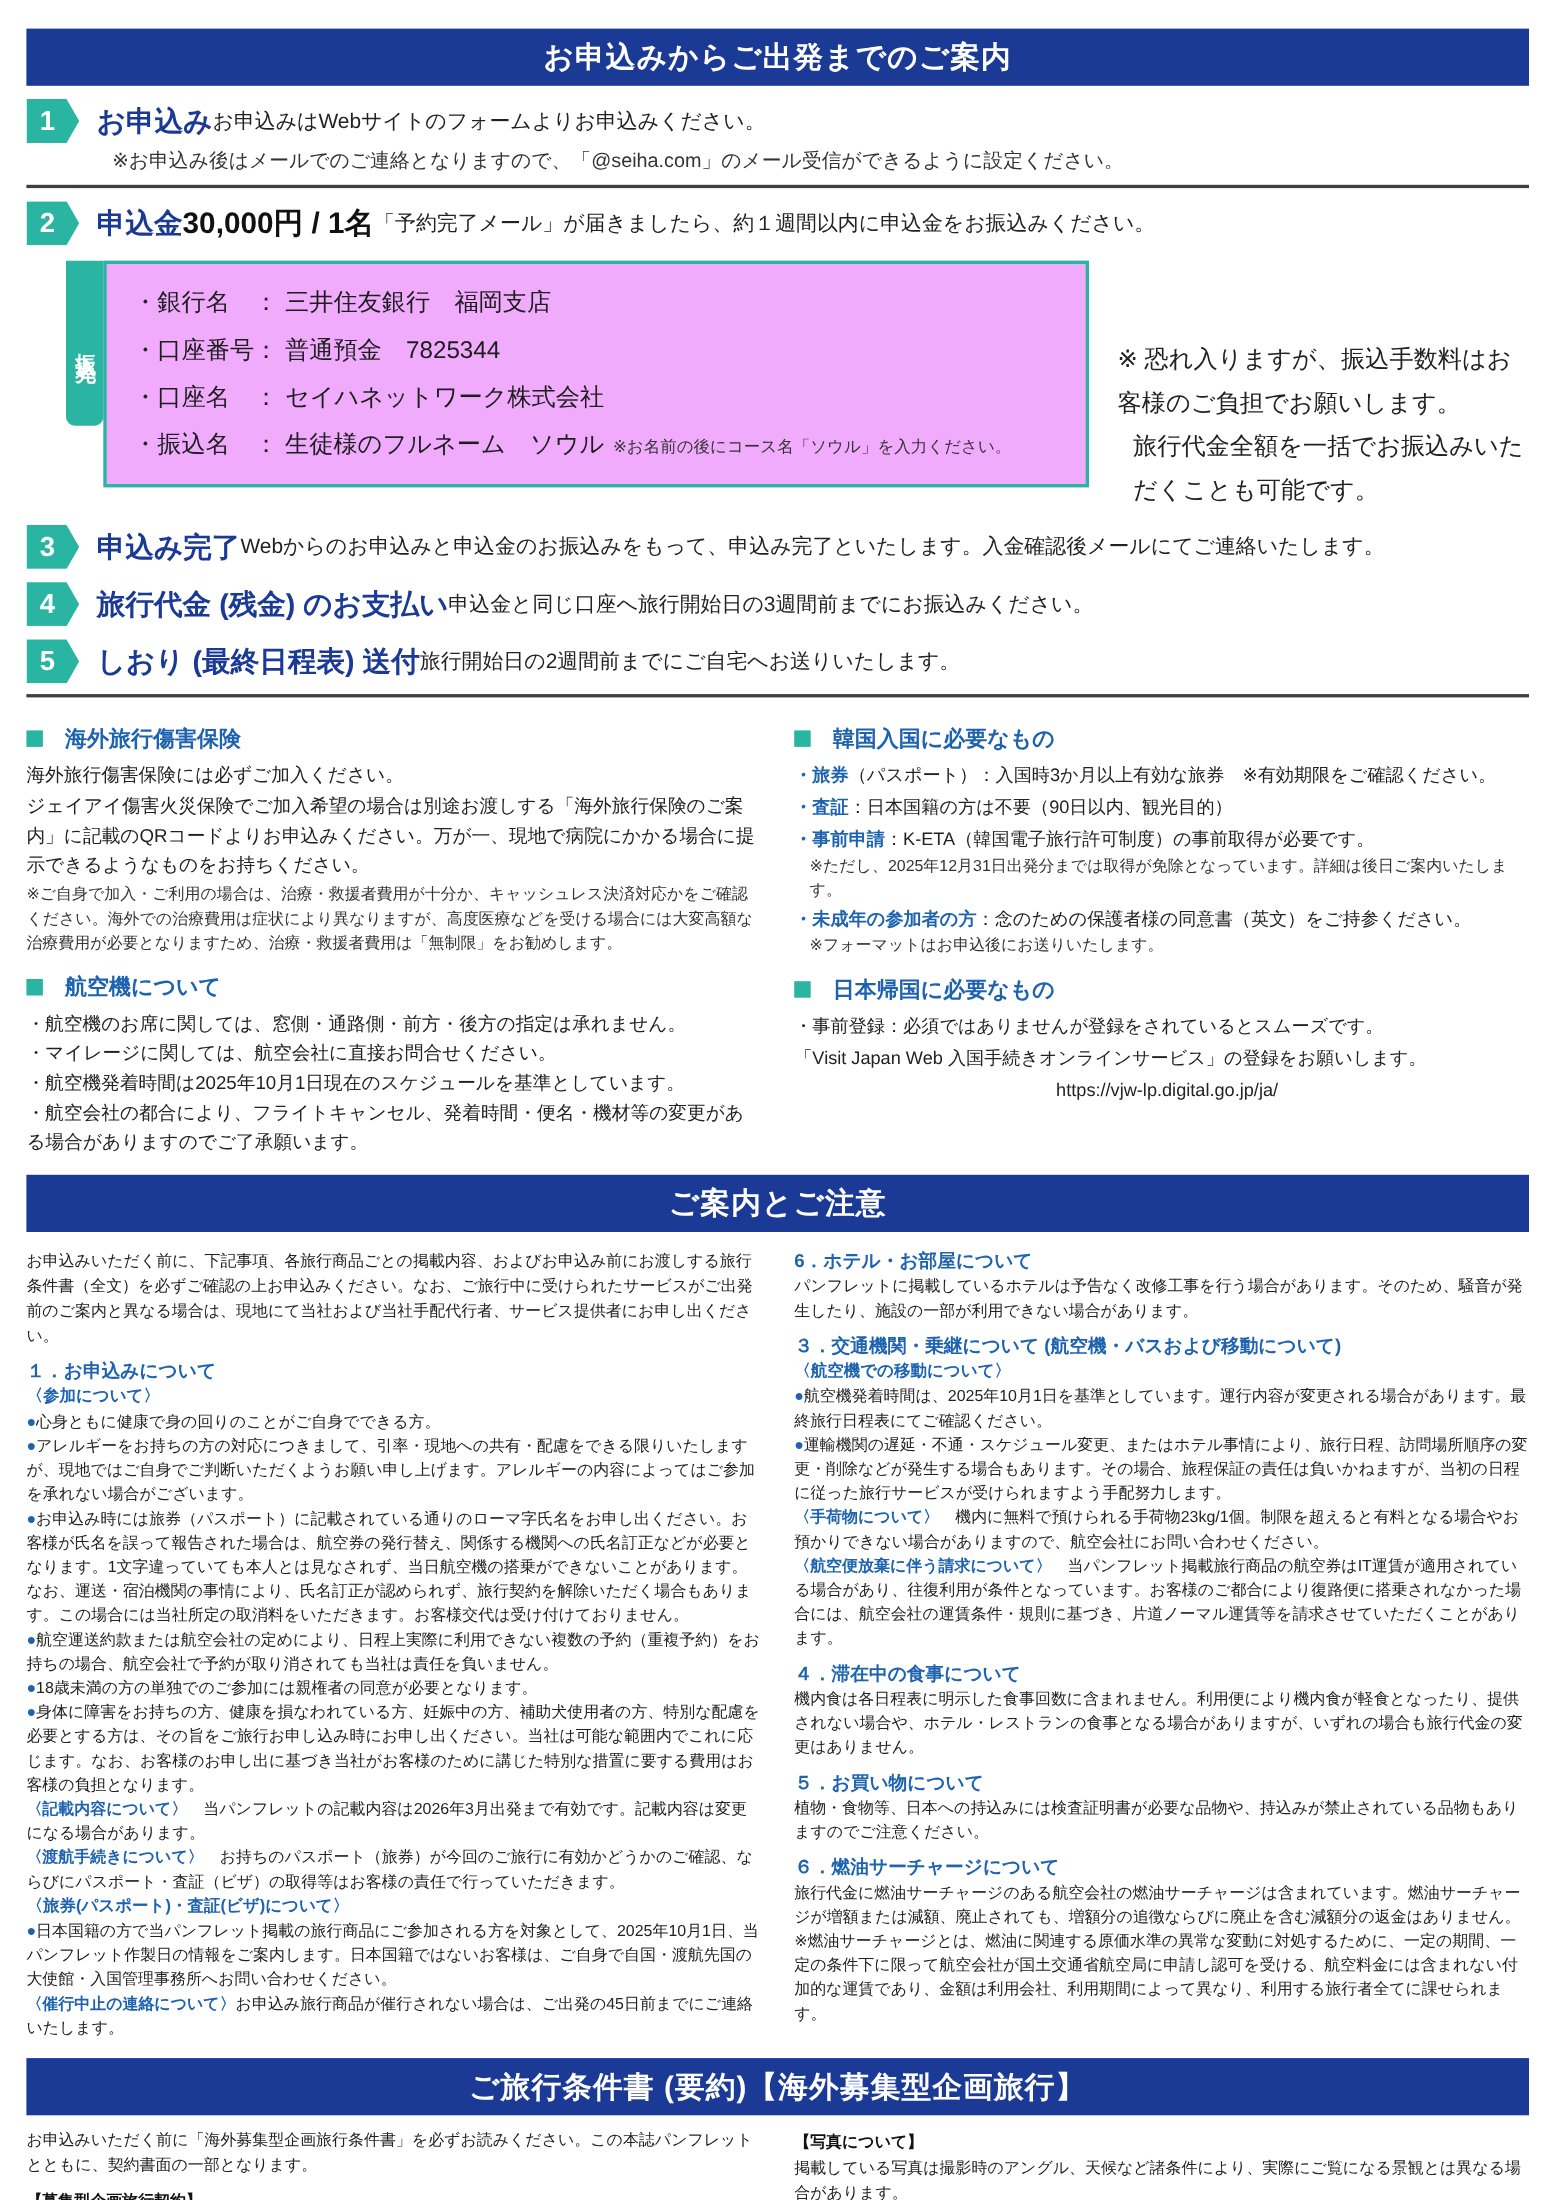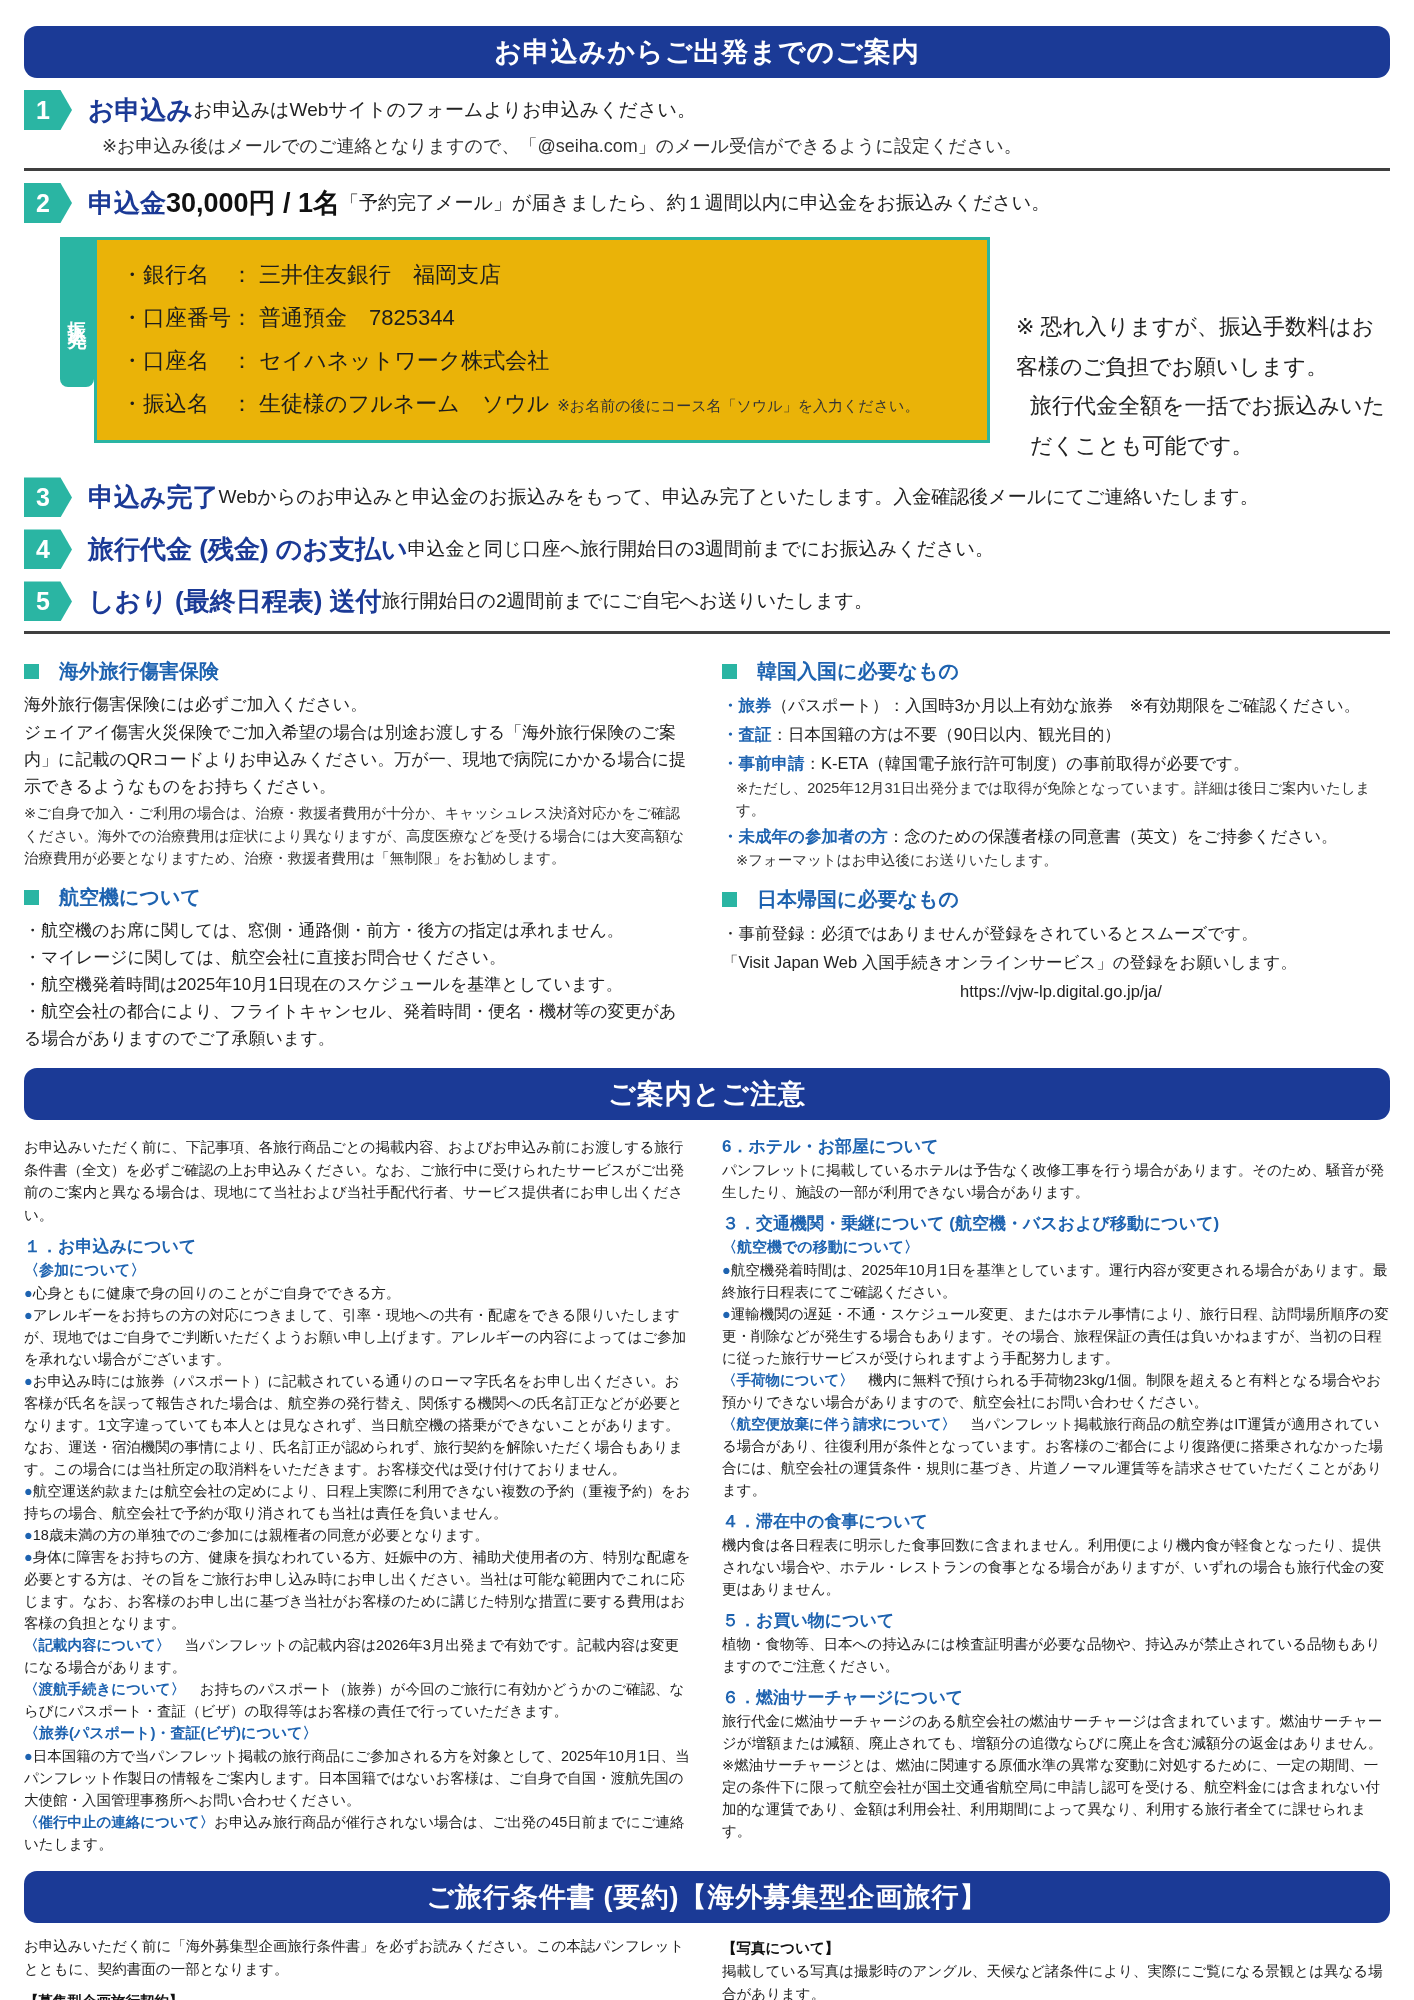--- a/index.html
+++ b/index.html
@@ -8,21 +8,21 @@
     --teal:#2ab5a3;
     --ink:#2b2b2b;
     --gray-line:#3f3f3f;
     --th-gray:#595757;
   }
   *{margin:0;padding:0;box-sizing:border-box;}
   body{background:#fff;font-family:"Liberation Sans","DejaVu Sans",sans-serif;color:var(--ink);}
   .page{width:1414px;min-height:2000px;margin:0 auto;padding:26px 24px 20px;background:#fff;}
 
   .banner{background:var(--blue-deep);color:#fff;text-align:center;font-weight:bold;
-          font-size:27px;padding:8px 0;letter-spacing:1px;border-radius:13px;}
+          font-size:27px;padding:8px 0;letter-spacing:1px;}
   .banner.mt{margin-top:16px;}
   .banner.mb{margin-bottom:12px;}
 
   
   .step{display:flex;align-items:flex-start;gap:16px;margin:12px 0 4px;}
   .chip{flex:0 0 auto;width:48px;height:40px;background:var(--teal);color:#fff;font-weight:bold;
         font-size:25px;display:flex;align-items:center;justify-content:center;
         clip-path:polygon(0 0,76% 0,100% 50%,76% 100%,0 100%);padding-right:10px;}
   .step-line{display:flex;align-items:center;gap:0;flex-wrap:wrap;min-height:40px;}
   .step-title{color:var(--blue-deep);font-weight:bold;font-size:26px;}
@@ -31,21 +31,21 @@
   .step-note{font-size:18px;color:#333;margin:2px 0 10px 78px;}
   .rule{border:none;border-top:3px solid var(--gray-line);margin:10px 0;}
 
   
   .bank-wrap{display:flex;gap:26px;margin:14px 0 10px 36px;}
   .bank-rel{position:relative;padding-left:34px;flex:0 0 auto;width:930px;}
   .bank-tab{position:absolute;left:0;top:0;width:34px;height:150px;background:var(--teal);
             color:#fff;font-size:19px;font-weight:bold;writing-mode:vertical-rl;
             display:flex;align-items:center;justify-content:center;letter-spacing:4px;
             border-radius:0 0 8px 8px;}
-  .bank-box{border:3px solid var(--teal);background:#eab308;padding:14px 24px;}
+  .bank-box{border:3px solid var(--teal);background:#f0abfc;padding:14px 24px;}
   .bank-row{font-size:22px;color:#1d1d1d;line-height:1.95;white-space:nowrap;}
   .bank-note{font-size:15px;color:#333;margin-left:8px;}
   .bank-side{align-self:center;margin-top:70px;font-size:22px;color:#222;line-height:1.8;}
 
   
   .cols{display:flex;gap:30px;}
   .col{flex:1 1 0;min-width:0;}
   .sec-head{display:flex;align-items:center;gap:16px;margin:14px 0 6px;}
   .sq{display:inline-block;width:15px;height:15px;background:var(--teal);margin-right:4px;flex:0 0 auto;}
   .sec-head span.t{color:var(--blue-head);font-weight:bold;font-size:20px;}

